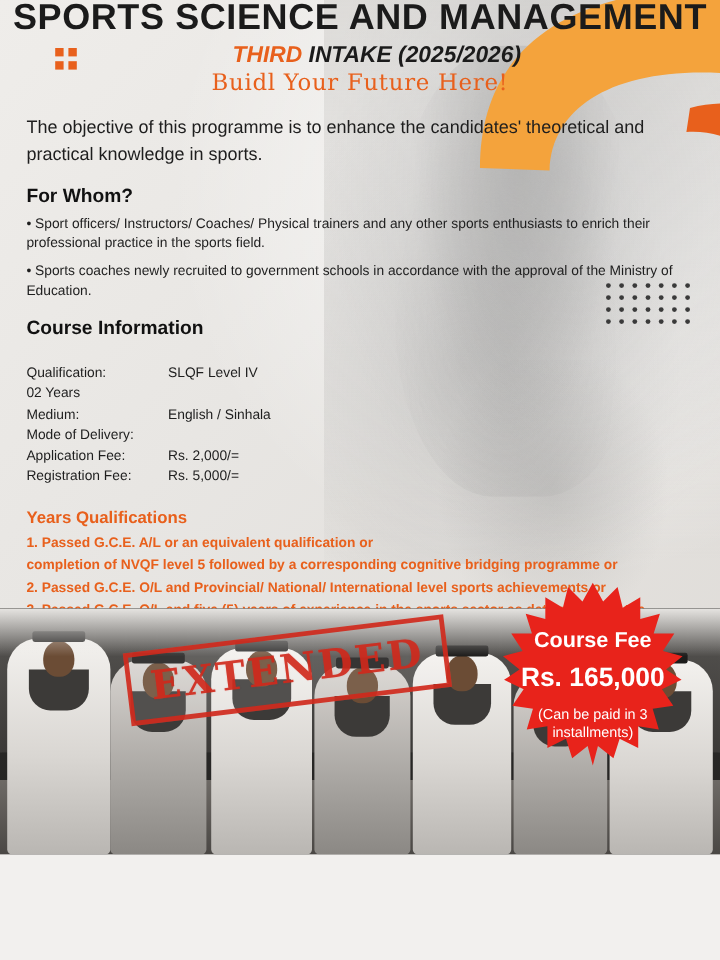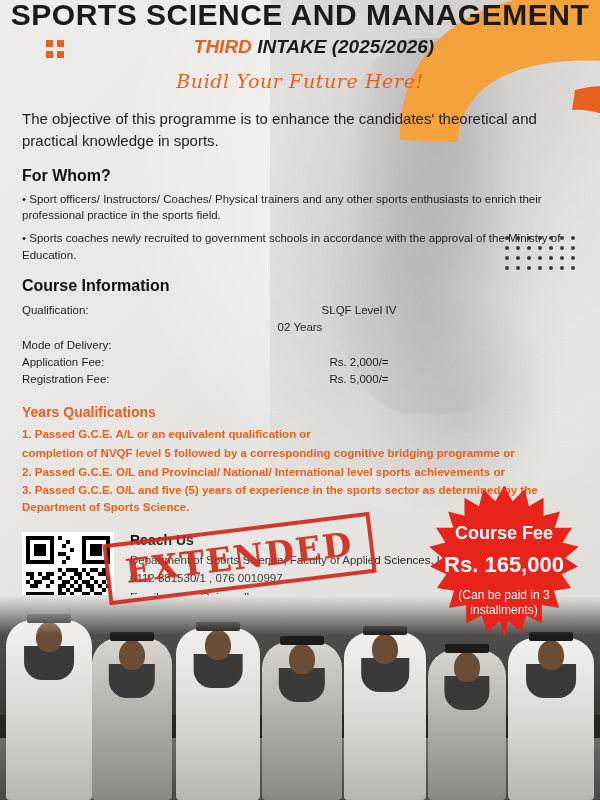--- a/index.html
+++ b/index.html
@@ -6,21 +6,21 @@
   html, body { margin: 0; padding: 0; }
   body {
     width: 600px; height: 800px;
     font-family: "Liberation Sans", sans-serif;
     background: #f2f0ee;
     overflow: hidden;
     position: relative;
   }
   #poster {
     position: relative;
-    width: 600px; height: 800px;
+    width: 600px; height: 712px;
     background:
       radial-gradient(circle at 78% 22%, rgba(255,255,255,0.85) 0%, rgba(255,255,255,0) 45%),
       linear-gradient(135deg, #efedea 0%, #e8e6e3 40%, #dedbd7 100%);
     overflow: hidden;
   }
 
   
   .bg-photo {
     position: absolute; right: 0; top: 0; width: 330px; height: 470px;
     background:
@@ -60,22 +60,22 @@
     position: relative; z-index: 4;
     text-transform: uppercase;
   }
   .title-sub {
     font-size: 19px; font-weight: bold; font-style: italic;
     color: #1b1b1b; margin-top: 6px; position: relative; z-index: 4; padding-left: 28px;
   }
   .title-sub .third { color: #e8601c; }
   .tagline {
     font-family: "DejaVu Serif", serif;
-    font-style: italic; font-size: 19px; color: #e8601c;
-    margin-top: 12px; position: relative; z-index: 4;
+    font-size: 19px; color: #e8601c;
+    position: relative; z-index: 4;
     letter-spacing: 0.6px;
   }
 
   
   .dots-left {
     position: absolute; left: 46px; top: 40px; z-index: 5;
     display: grid; grid-template-columns: repeat(2, 7px); gap: 4px;
   }
   .dots-left i { width: 7px; height: 7px; background: #e8601c; display:block; }
   .dots-right {
@@ -95,24 +95,24 @@
   }
   .bullets p {
     font-size: 11.5px; color: #1e1e1e; line-height: 1.45; margin: 0 0 6px 0;
     max-width: 540px;
   }
   h3.section-orange {
     font-size: 14px; font-weight: bold; color: #e8601c; margin: 16px 0 6px 0;
   }
 
   
-  .info-table { margin-top: 7px; }
+  .info-table { margin-top: 20px; }
   .info-row { display: flex; font-size: 11.5px; color: #1e1e1e; line-height: 1.5; }
   .info-label { width: 118px; flex: 0 0 118px; }
-  .info-value { flex: 1; text-align: center; }
+  .info-value { flex: 1; }
 
   
   .entry p {
     font-size: 11.5px; color: #e8601c; font-weight: bold; line-height: 1.45;
     margin: 0 0 2px 0; max-width: 545px;
   }
 
   
   .reach-wrap { display: flex; margin-top: 16px; gap: 16px; align-items: flex-start; }
   .qr {
@@ -131,21 +131,21 @@
     padding: 6px 16px 8px 16px;
     font-size: 33px; font-weight: bold; letter-spacing: 2px;
     font-family: "DejaVu Serif", serif;
     background: rgba(255,255,255,0.12);
     text-shadow: 0 0 1px rgba(209,43,30,0.4);
     opacity: 0.92;
   }
 
   
   .fee-burst {
-    position: absolute; right: 10px; top: 484px; width: 172px; height: 172px; z-index: 9;
+    position: absolute; right: 20px; top: 484px; width: 172px; height: 172px; z-index: 9;
   }
   .fee-burst svg { position:absolute; inset:0; }
   .fee-inner {
     position: absolute; inset: 0; display: flex; flex-direction: column;
     align-items: center; justify-content: center; color: #fff; text-align: center;
     padding: 0 18px;
   }
   .fee-title { font-size: 18px; font-weight: bold; }
   .fee-amount { font-size: 22px; font-weight: bold; margin-top: 8px; }
   .fee-note { font-size: 12px; margin-top: 10px; line-height: 1.25; }
@@ -263,20 +263,24 @@
     </div>
 
     <h3 class="section">Course Information</h3>
     <div class="info-table">
       <div class="info-row">
         <div class="info-label">Qualification:</div>
         <div class="info-value">SLQF Level IV</div>
       </div>
       <div class="info-row">
         <div class="info-value">02 Years</div>
+      </div>
+      <div class="info-row">
+        <div class="info-label">Medium:</div>
+        <div class="info-value">English / Sinhala</div>
       </div>
       <div class="info-row">
         <div class="info-label">Mode of Delivery:</div>
       </div>
       <div class="info-row">
         <div class="info-label">Application Fee:</div>
         <div class="info-value">Rs. 2,000/=</div>
       </div>
       <div class="info-row">
         <div class="info-label">Registration Fee:</div>

